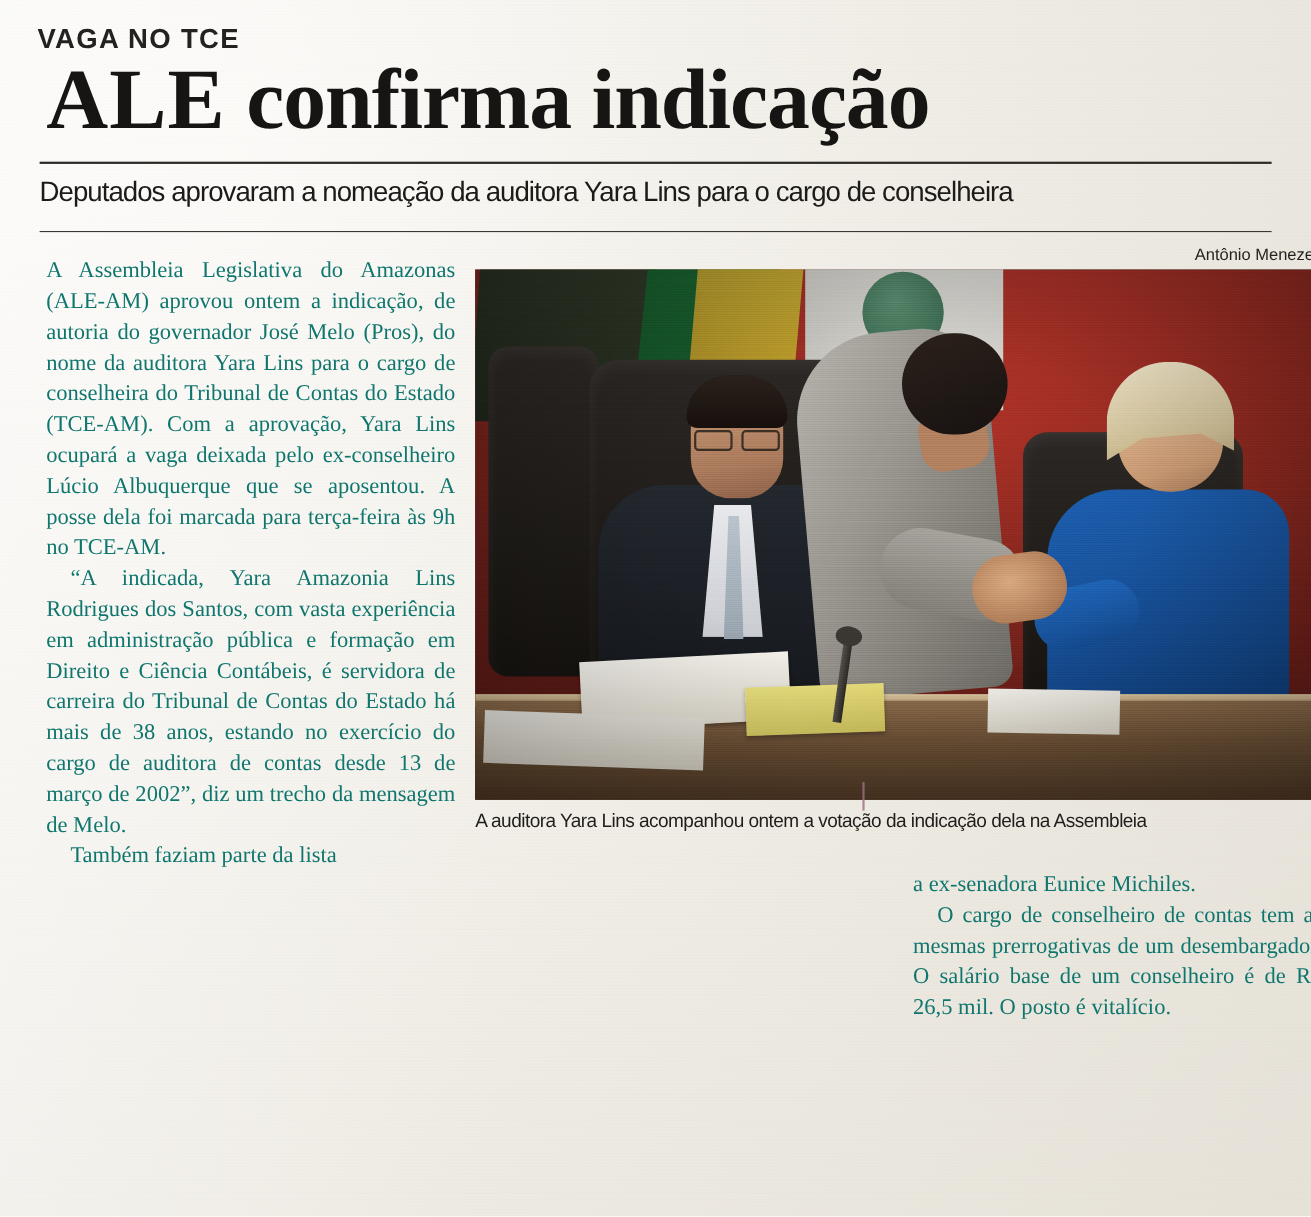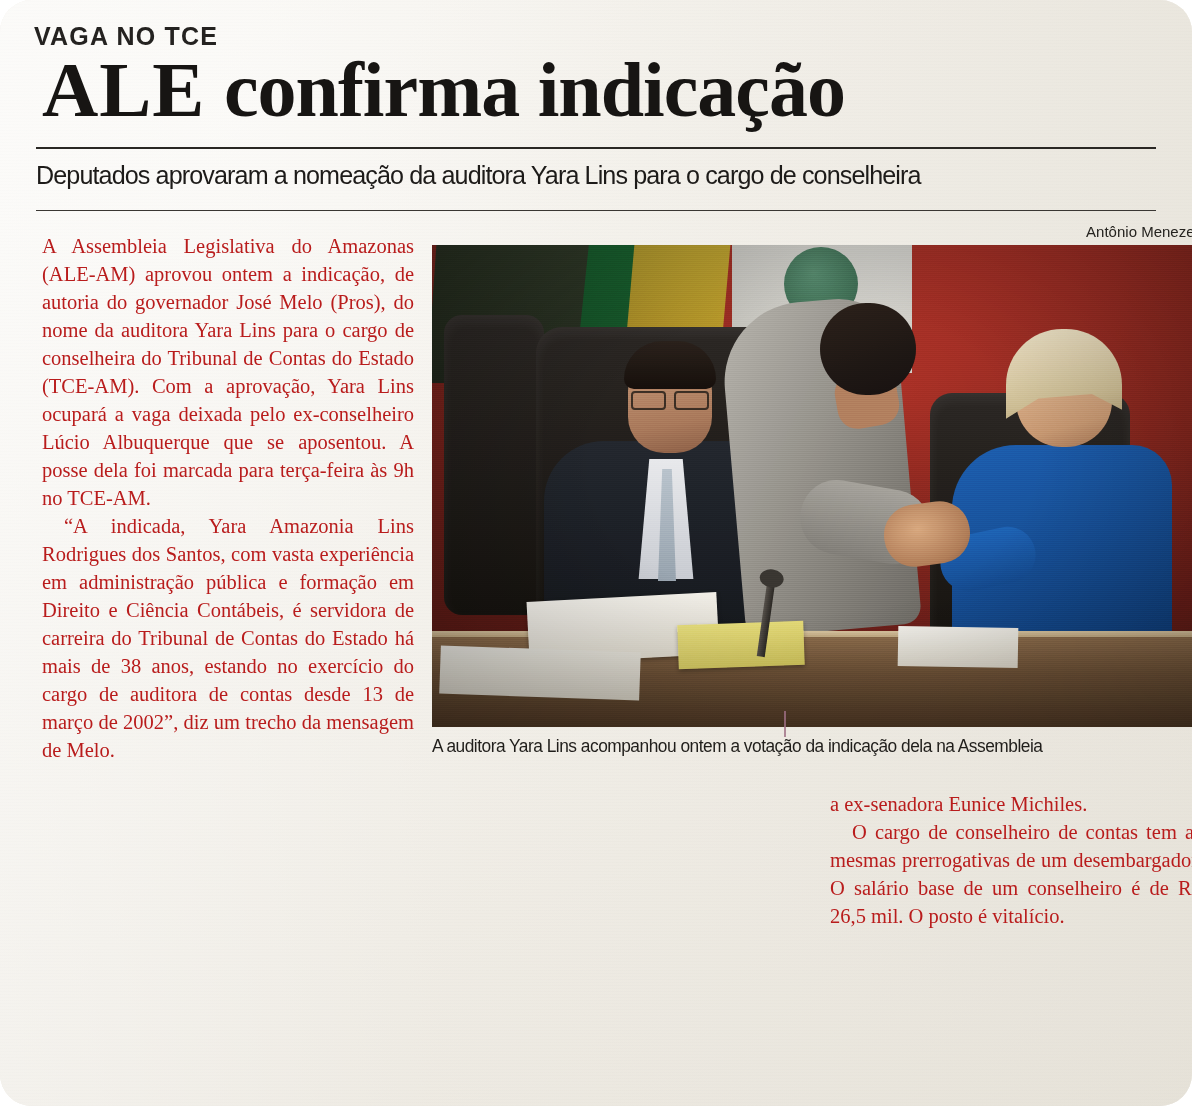--- a/index.html
+++ b/index.html
@@ -8,21 +8,20 @@
     background: #ffffff;
   }
   #page {
     position: relative;
     width: 1192px;
     height: 1106px;
     background: #f2efe9;
     overflow: hidden;
     font-family: "Liberation Serif", serif;
     color: #1b1a18;
-    border-radius: 32px;
   }
   
   #paper-texture {
     position: absolute;
     inset: 0;
     background:
       linear-gradient(100deg, rgba(255,255,255,0.55) 0%, rgba(240,236,228,0.25) 45%, rgba(228,224,214,0.45) 100%),
       repeating-linear-gradient(0deg, rgba(0,0,0,0.012) 0px, rgba(0,0,0,0.012) 1px, rgba(255,255,255,0) 1px, rgba(255,255,255,0) 3px),
       radial-gradient(ellipse at 20% 10%, #fbfaf7 0%, #efece5 60%, #e7e3da 100%);
     pointer-events: none;
@@ -88,21 +87,21 @@
     height: 820px;
   }
 
   
   .col {
     position: absolute;
     font-family: "Liberation Serif", serif;
     font-size: 20.5px;
     line-height: 1.365;
     text-align: justify;
-    color: #b91c1c;
+    color: #0f766e;
     hyphens: auto;
   }
   .col p {
     margin: 0;
   }
   .col p + p {
     text-indent: 22px;
   }
 
   #col-left {
@@ -367,20 +366,21 @@
 
     <div class="subhead">Deputados aprovaram a nomeação da auditora Yara Lins para o cargo de conselheira</div>
 
     <div class="rule thin"></div>
 
     <div class="body-area">
 
       <div class="col" id="col-left">
         <p>A Assembleia Legislativa do Amazonas (ALE-AM) aprovou ontem a indicação, de autoria do governador José Melo (Pros), do nome da auditora Yara Lins para o cargo de conselheira do Tribunal de Contas do Estado (TCE-AM). Com a aprovação, Yara Lins ocupará a vaga deixada pelo ex-conselheiro Lúcio Albuquerque que se aposentou. A posse dela foi marcada para terça-feira às 9h no TCE-AM.</p>
         <p>“A indicada, Yara Amazonia Lins Rodrigues dos Santos, com vasta experiência em administração pública e formação em Direito e Ciência Contábeis, é servidora de carreira do Tribunal de Contas do Estado há mais de 38 anos, estando no exercício do cargo de auditora de contas desde 13 de março de 2002”, diz um trecho da mensagem de Melo.</p>
+        <p>Também faziam parte da lista</p>
       </div>
 
       <div class="photo-block">
         <div class="credit">Antônio Menezes</div>
         <div class="photo">
           <div class="scene">
             <div class="wall"></div>
             <div class="flag-dark"></div>
             <div class="flag-green"></div>
             <div class="flag-yellow"></div>

